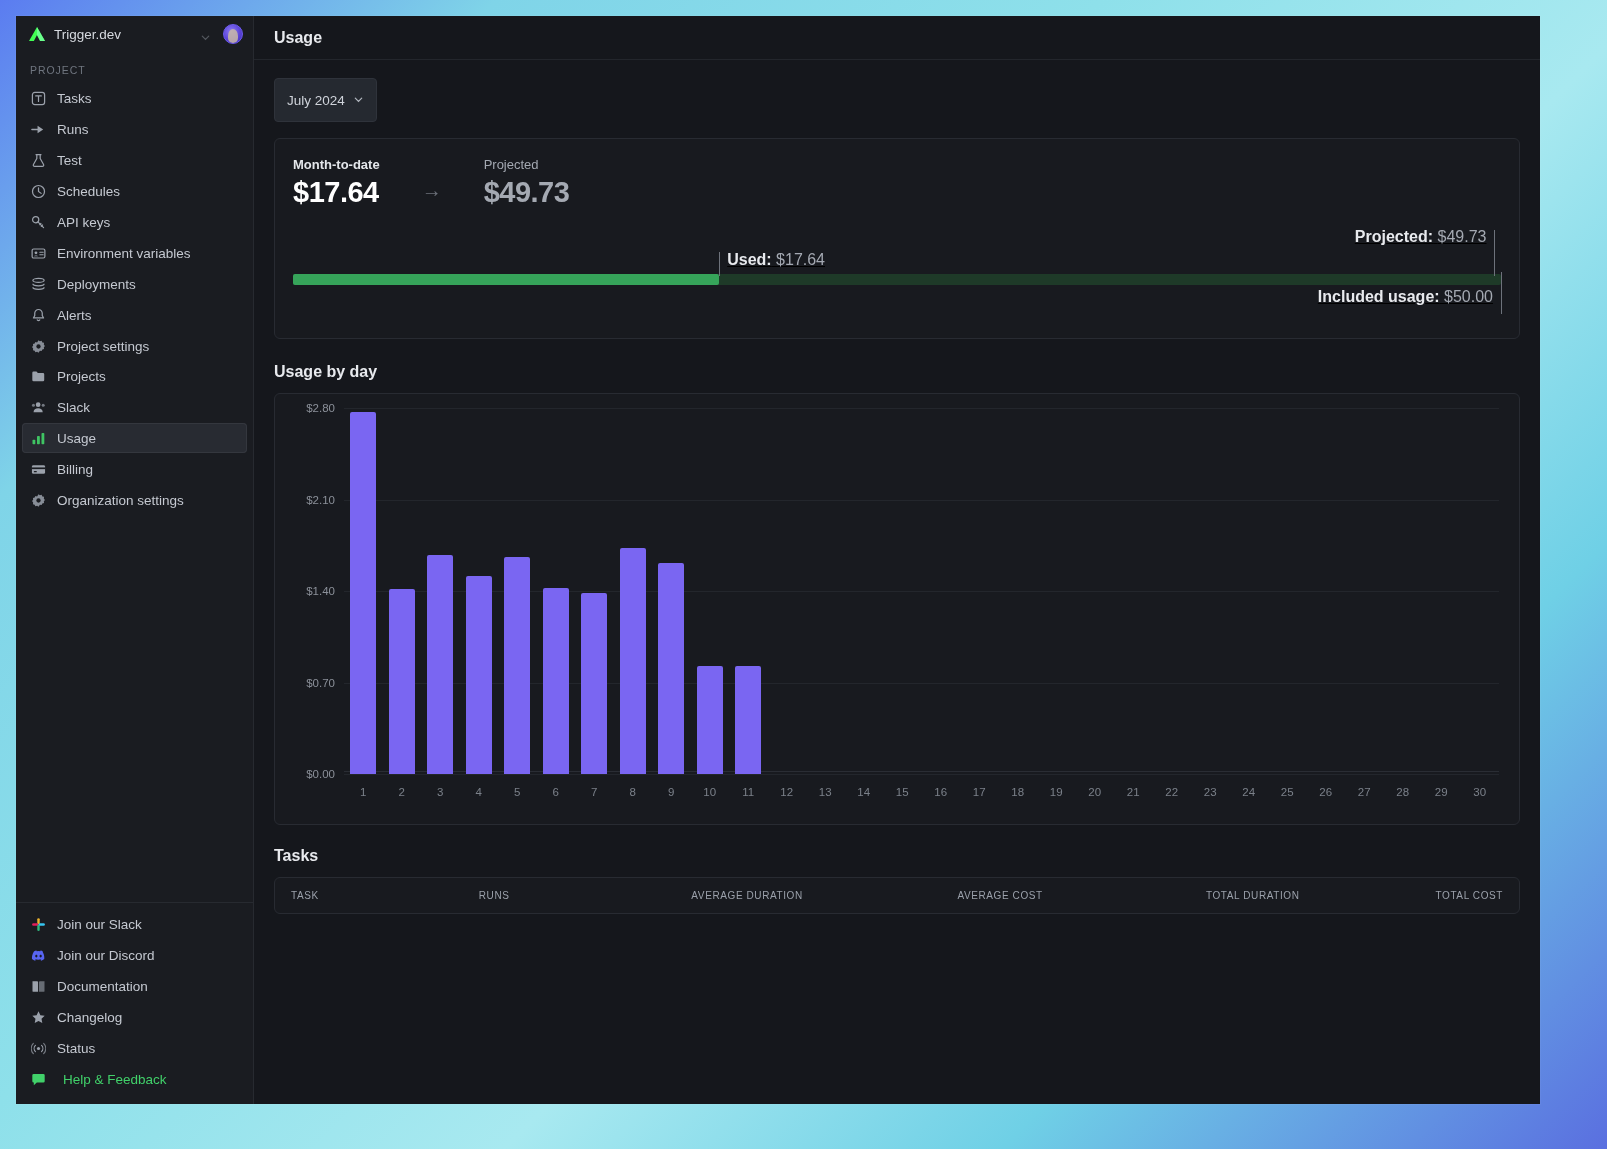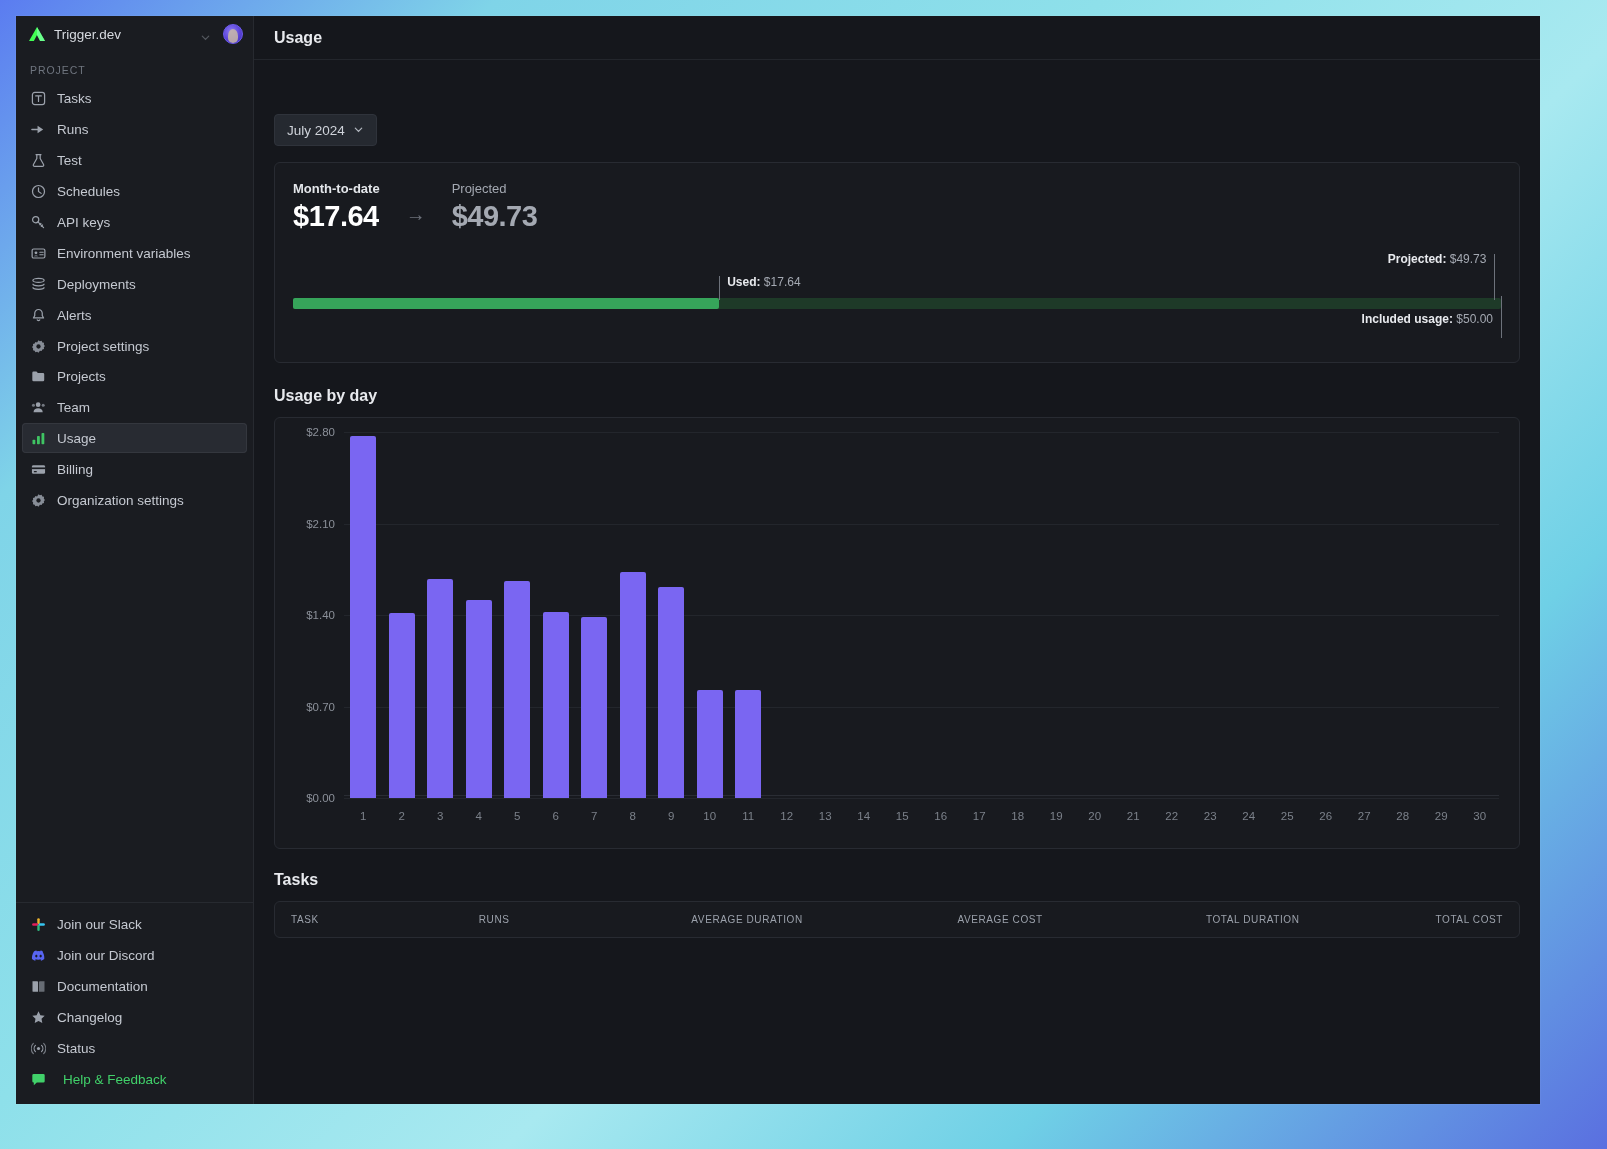--- a/index.html
+++ b/index.html
@@ -167,40 +167,39 @@
     min-height: 0;
     padding: 18px 20px 0 20px;
     overflow: hidden;
   }
 
   
   .month-select {
     display: inline-flex;
     align-items: center;
     gap: 8px;
-    height: 32px;
+    height: 44px;
     padding: 0 12px;
     background: #252930;
     border: 1px solid #2f333b;
     border-radius: 4px;
     color: #cfd3da;
     font-size: 13.5px;
     cursor: pointer;
-    margin-top: 36px;
   }
 
   
   .card {
     margin-top: 16px;
     background: #181a1f;
     border: 1px solid #282b32;
     border-radius: 6px;
   }
   .summary-card { padding: 18px 18px 22px 18px; }
-  .summary-row { display: flex; align-items: flex-end; gap: 0; }
+  .summary-row { display: flex; align-items: flex-end; gap: 16px; }
   .stat { display: flex; flex-direction: column; }
   .stat-label { font-size: 13px; color: #e4e7eb; font-weight: bold; margin-bottom: 4px; }
   .stat-label.muted { color: #a4a9b2; font-weight: normal; }
   .stat-value { font-size: 29px; font-weight: bold; color: #ffffff; letter-spacing: -0.5px; line-height: 1.12; }
   .stat-value.muted { color: #a4a9b2; }
   .arrow-sep {
     color: #6c717a;
     font-size: 20px;
     margin: 0 26px 8px 26px;
     line-height: 1;
@@ -233,24 +232,25 @@
     border-radius: 2px;
   }
   .marker { position: absolute; top: 0; }
   .marker-line {
     position: absolute;
     width: 1px;
     background: #6d727b;
   }
   .marker-label {
     position: absolute;
-    font-size: 12px;
+    font-size: 16px;
     white-space: nowrap;
     background: #181a1f;
     padding: 0 6px 0 0;
+    text-decoration: underline;
   }
   .marker-label b { color: #e8eaee; font-weight: bold; }
   .marker-label span { color: #a4a9b2; }
 
   
   .section-title {
     margin-top: 24px;
     font-size: 16px;
     font-weight: bold;
     color: #e8eaee;
@@ -463,21 +463,21 @@
       </a>
       <a class="nav-item">
         <span class="nav-ic">
           <svg viewBox="0 0 16 16" width="15" height="15">
               <circle cx="7.6" cy="5" r="2.5" fill="currentColor"></circle>
               <path d="M2.7 13 c0 -2.7 2.2 -4.1 4.9 -4.1 s4.9 1.4 4.9 4.1 Z" fill="currentColor"></path>
               <circle cx="13" cy="5.6" r="1.6" fill="currentColor" opacity="0.7"></circle>
               <circle cx="2.6" cy="5.6" r="1.6" fill="currentColor" opacity="0.7"></circle>
             </svg>
         </span>
-        <span>Team</span>
+        <span>Slack</span>
       </a>
       <a class="nav-item active">
         <span class="nav-ic">
           <svg viewBox="0 0 16 16" width="15" height="15">
               <rect x="1.6" y="9.2" width="3" height="5" rx="0.8" fill="#3fc463"></rect>
               <rect x="6.4" y="5.4" width="3" height="8.8" rx="0.8" fill="#3fc463"></rect>
               <rect x="11.2" y="2" width="3" height="12.2" rx="0.8" fill="#3fc463"></rect>
             </svg>
         </span>
         <span>Usage</span>

